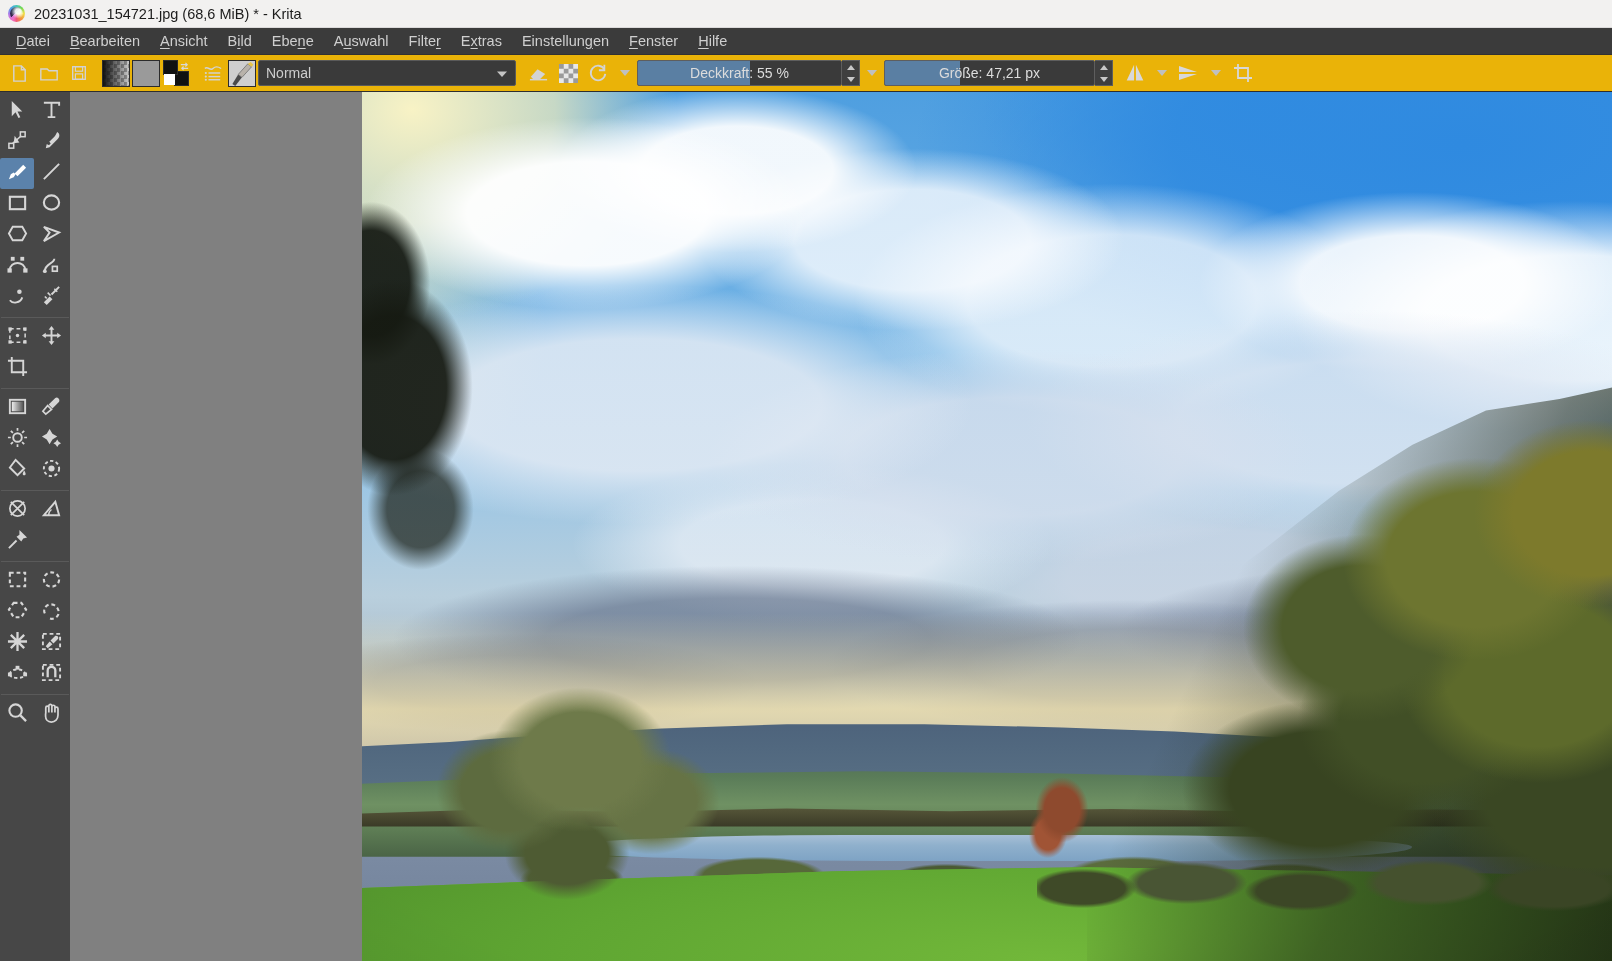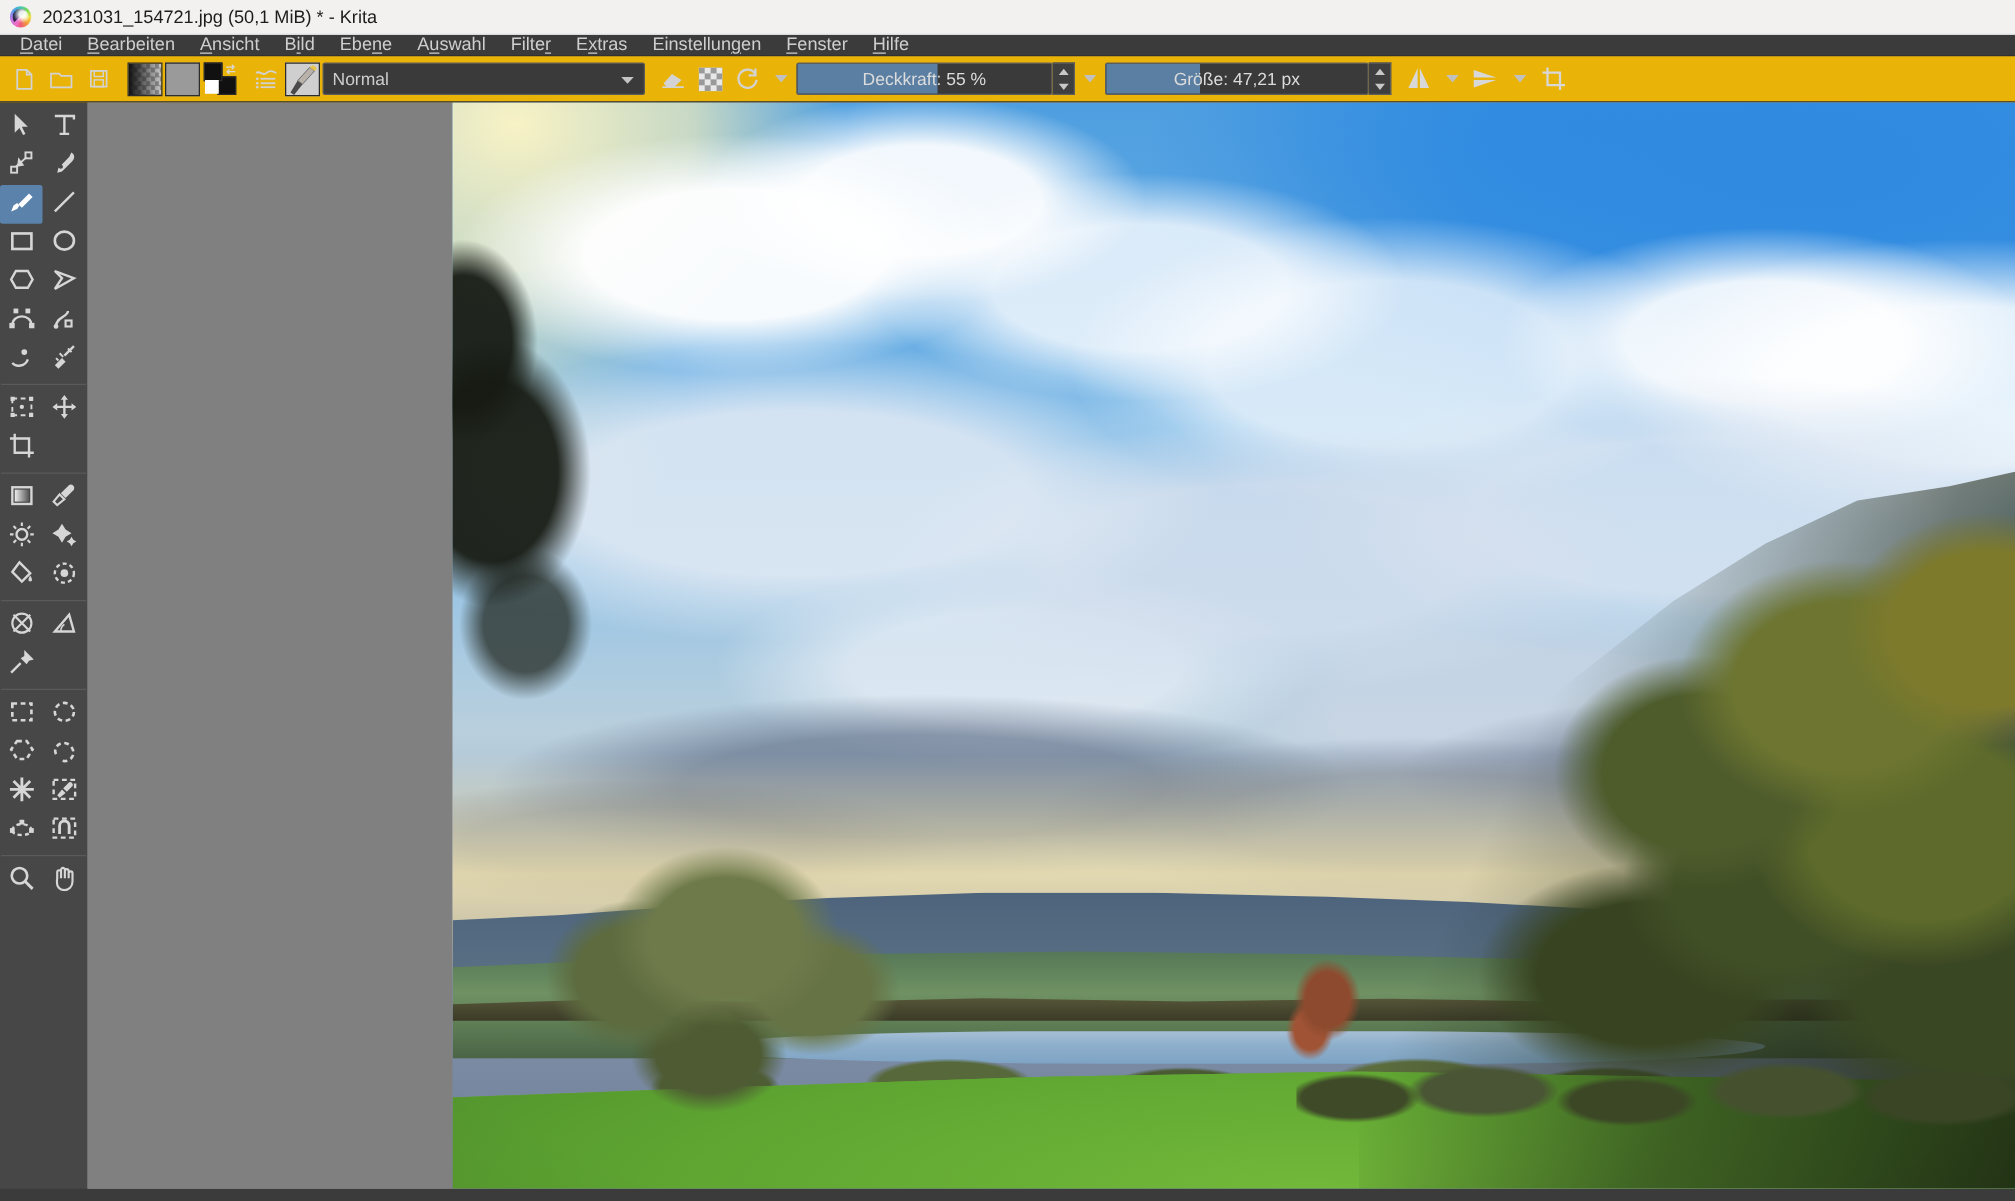--- a/index.html
+++ b/index.html
@@ -33,21 +33,21 @@
     background: radial-gradient(circle at 62% 35%, rgba(255,255,255,.92) 0 22%, rgba(255,255,255,0) 60%),
                 linear-gradient(135deg, rgba(20,20,40,.80) 0 46%, rgba(255,255,255,0) 46%);
   }
   #title-text {
     margin-left: 9px; font-size: 14.5px; color: #1c1c1c;
     white-space: nowrap;
   }
 
   
   #menubar {
-    height: 17px; background: #3b3b3b;
+    height: 27px; background: #3b3b3b;
     display: flex; align-items: center; padding-left: 6px;
     border-bottom: 1px solid #313131;
   }
   .menu-item {
     font-size: 14.5px; color: #cfcfcf;
     padding: 3px 10px; white-space: nowrap; cursor: default;
   }
   .menu-item u { text-decoration: underline; text-underline-offset: 2px; }
 
   
@@ -312,21 +312,21 @@
   }
   .vignette {
     background: radial-gradient(ellipse 120% 110% at 50% 45%, rgba(0,0,0,0) 58%, rgba(0,0,0,.16) 100%);
   }
 </style>
 </head>
 <body>
 
 <div id="titlebar">
   <div id="app-logo"></div>
-  <div id="title-text">20231031_154721.jpg (50,1 MiB) * - Krita</div>
+  <div id="title-text">20231031_154721.jpg (68,6 MiB) * - Krita</div>
 </div>
 
 <div id="menubar">
     <div class="menu-item"><u>D</u>atei</div>
     <div class="menu-item"><u>B</u>earbeiten</div>
     <div class="menu-item"><u>A</u>nsicht</div>
     <div class="menu-item">B<u>i</u>ld</div>
     <div class="menu-item">Ebe<u>n</u>e</div>
     <div class="menu-item">A<u>u</u>swahl</div>
     <div class="menu-item">Filte<u>r</u></div>

